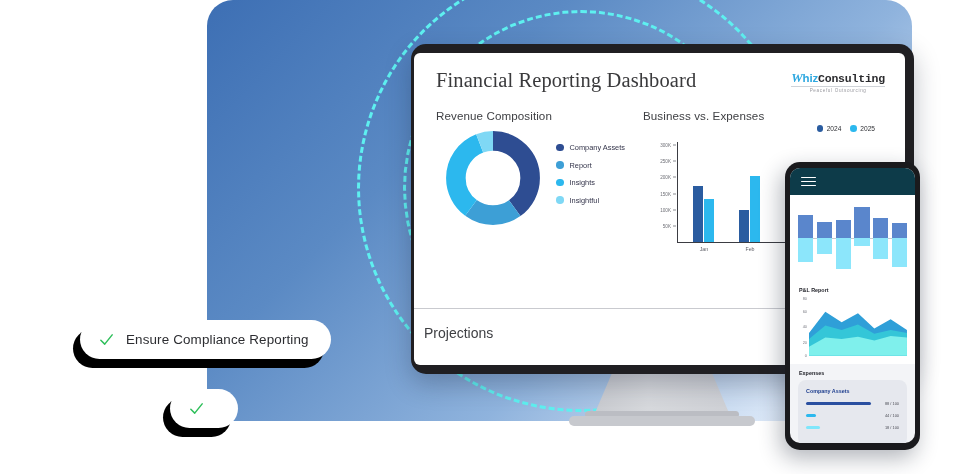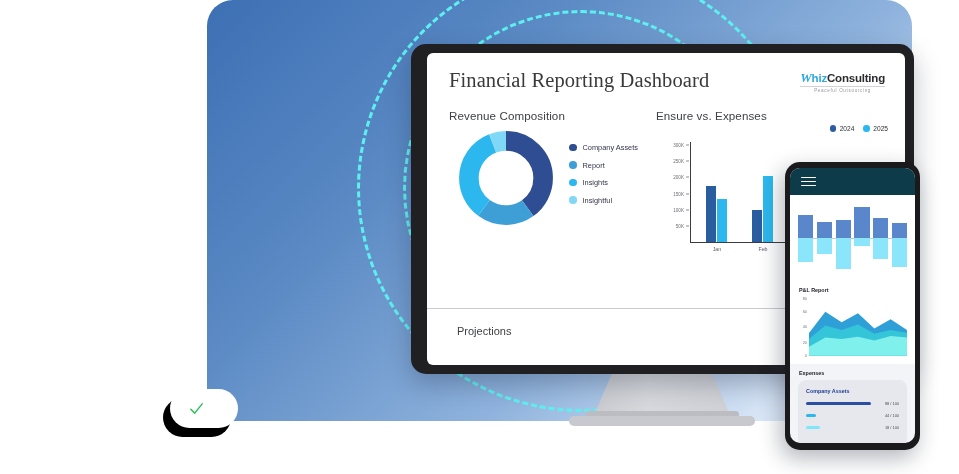--- a/index.html
+++ b/index.html
@@ -22,21 +22,21 @@
     border: 3px dashed #5ef0f0;
     pointer-events: none;
   }
   .ring.outer { left: 150px; top: -36px; width: 448px; height: 448px; }
   .ring.inner { left: 196px; top: 10px; width: 356px; height: 356px; }
 
   
   .monitor {
     position: absolute; left: 411px; top: 44px; width: 503px; height: 330px;
     background: #201f22; border-radius: 15px;
-    padding: 9px 9px 9px 16px;
+    padding: 9px 9px 9px 3px;
     box-shadow: 0 10px 26px rgba(20,30,50,0.28);
   }
   .screen { width: 100%; height: 100%; background: #ffffff; border-radius: 6px; overflow: hidden; position: relative; }
   .stand {
     position: absolute; left: 592px; top: 374px; width: 140px; height: 46px;
     background: linear-gradient(90deg,#c9cbd0 0%, #d7d9dd 40%, #cfd1d6 100%);
     clip-path: polygon(14% 0%, 86% 0%, 100% 100%, 0% 100%);
   }
   .standbase {
     position: absolute; left: 569px; top: 416px; width: 186px; height: 10px;
@@ -53,21 +53,21 @@
     font-size: 20.5px; color: #3a3a3c; letter-spacing: .1px;
     font-family: "Liberation Serif", serif; font-weight: 400;
   }
   .dsub { font-size: 8.6px; color: #5b5b60; margin-top: 4px; letter-spacing: .1px; }
   .logo {
     position: absolute; right: 20px; top: 18px; text-align: center; line-height: 1;
   }
   .logo-main { font-size: 11.5px; font-weight: 700; letter-spacing: -.2px; white-space: nowrap; }
   .logo-w { color: #2ea8e0; font-family: "Liberation Serif", serif; font-style: italic; font-size: 13px; }
   .logo-hiz { color: #2ea8e0; }
-  .logo-cons { color: #2b2b2e; }
+  .logo-cons { color: #2b2b2e; font-family: Liberation Mono, monospace; }
   .logo-tag { font-size: 4.6px; color: #9a9aa0; letter-spacing: .65px; margin-top: 2px; }
   .logo-underline { height: 1px; background: #cfd3d8; margin-top: 1px; }
 
   .charts-row { display: flex; margin-top: 17px; gap: 12px; }
   .chart-block { position: relative; }
   .chart-title { font-size: 11.6px; color: #3f4044; letter-spacing: .1px; }
 
   
   .donut-wrap { display: flex; align-items: center; margin-top: 7px; }
   .donut { width: 98px; height: 98px; position: relative; margin-left: 8px; }
@@ -96,22 +96,22 @@
   .bargroup { flex: 1; display: flex; align-items: flex-end; justify-content: center; gap: 1px; }
   .bar { width: 10px; }
   .bar.y24 { background: #2a5ca0; }
   .bar.y25 { background: #2cb8ee; }
   .xlabels { position: absolute; left: 38px; top: 104px; width: 184px; display: flex; }
   .xlabel { flex: 1; text-align: center; font-size: 5.3px; color: #5d5e66; }
 
   
   .divider { position: absolute; left: 0; right: 0; top: 255px; height: 1px; background: #c9cacf; }
   .projections {
-    position: absolute; left: 30px; top: 272px;
-    font-size: 11px; color: #3f4044;
+    position: absolute; left: 10px; top: 272px;
+    font-size: 14px; color: #3f4044;
   }
 
   
   .phone {
     position: absolute; left: 785px; top: 162px; width: 135px; height: 288px;
     background: #1a1a1d; border-radius: 15px; padding: 6px 5px 7px 5px;
     box-shadow: -4px 8px 22px rgba(20,30,50,0.33);
   }
   .pscreen { width: 100%; height: 100%; background: #f3f4f7; border-radius: 10px; overflow: hidden; position: relative; }
   .ptop { height: 27px; background: #0d3b49; display: flex; align-items: center; padding-left: 11px; }
@@ -211,21 +211,21 @@
                 </div>
                 <div class="legend-item">
                   <span class="legend-dot" style="background:#7fd8f5"></span>
                   <span class="legend-label">Insightful</span>
                 </div>
               </div>
             </div>
           </div>
 
           <div class="chart-block bars-block">
-            <div class="chart-title">Ensure vs. Expenses</div>
+            <div class="chart-title">Business vs. Expenses</div>
             <div class="bar-legend">
               <div class="bl-item">
                 <span class="bl-dot" style="background:#2a5ca0"></span>
                 <span class="bl-text">2024</span>
               </div>
               <div class="bl-item">
                 <span class="bl-dot" style="background:#2cb8ee"></span>
                 <span class="bl-text">2025</span>
               </div>
             </div>
@@ -366,19 +366,25 @@
               <div class="ptrack">
                 <div class="pfill" style="width: 19%; background: rgb(127, 230, 251);"></div>
               </div>
               <div class="pval">18 / 100</div>
             </div>
           </div>
       </div>
     </div>
   </div>
 
+  <div class="badge badge2">
+    <svg class="check" viewBox="0 0 24 24">
+      <path d="M4 13 L9.5 18.5 L20 5.5" fill="none" stroke="#2fbf5b" stroke-width="2.1" stroke-linecap="round" stroke-linejoin="round"></path>
+    </svg>
+    <span class="btext">Ensure Compliance Reporting</span>
+  </div>
   <div class="badge badge3">
     <svg class="check" viewBox="0 0 24 24">
       <path d="M4 13 L9.5 18.5 L20 5.5" fill="none" stroke="#2fbf5b" stroke-width="2.1" stroke-linecap="round" stroke-linejoin="round"></path>
     </svg>
   </div>
 
 </div>
 
 </body></html>

